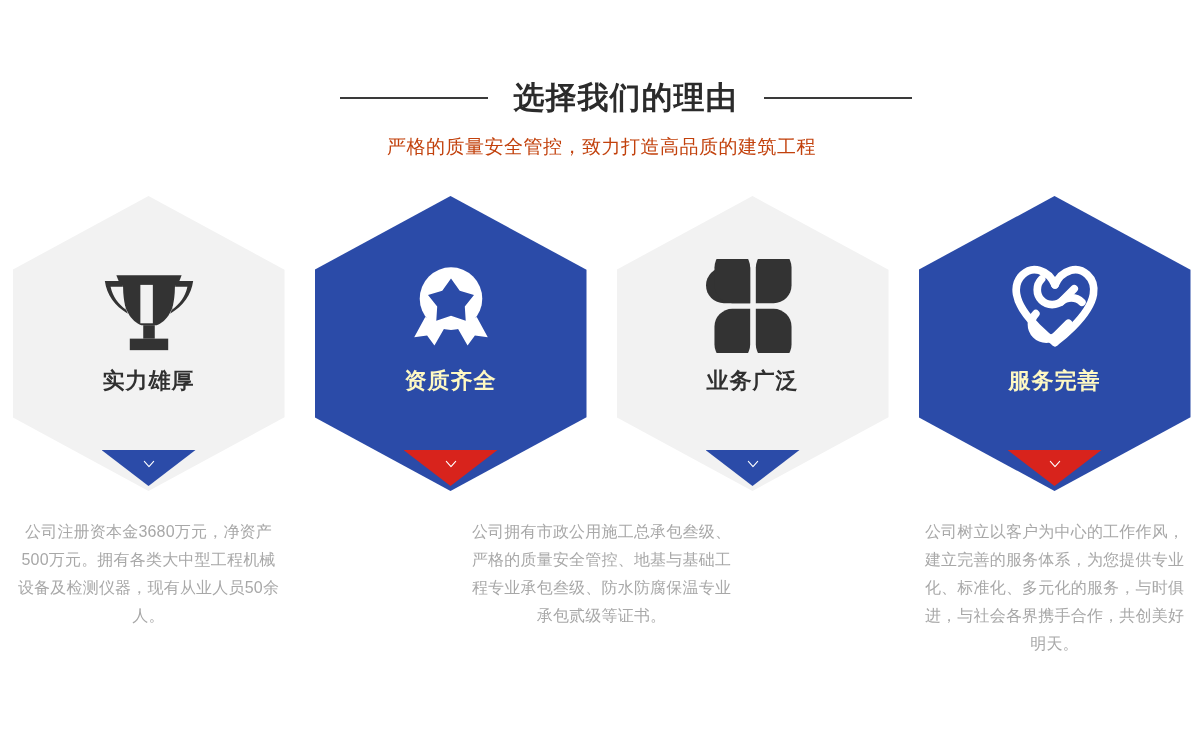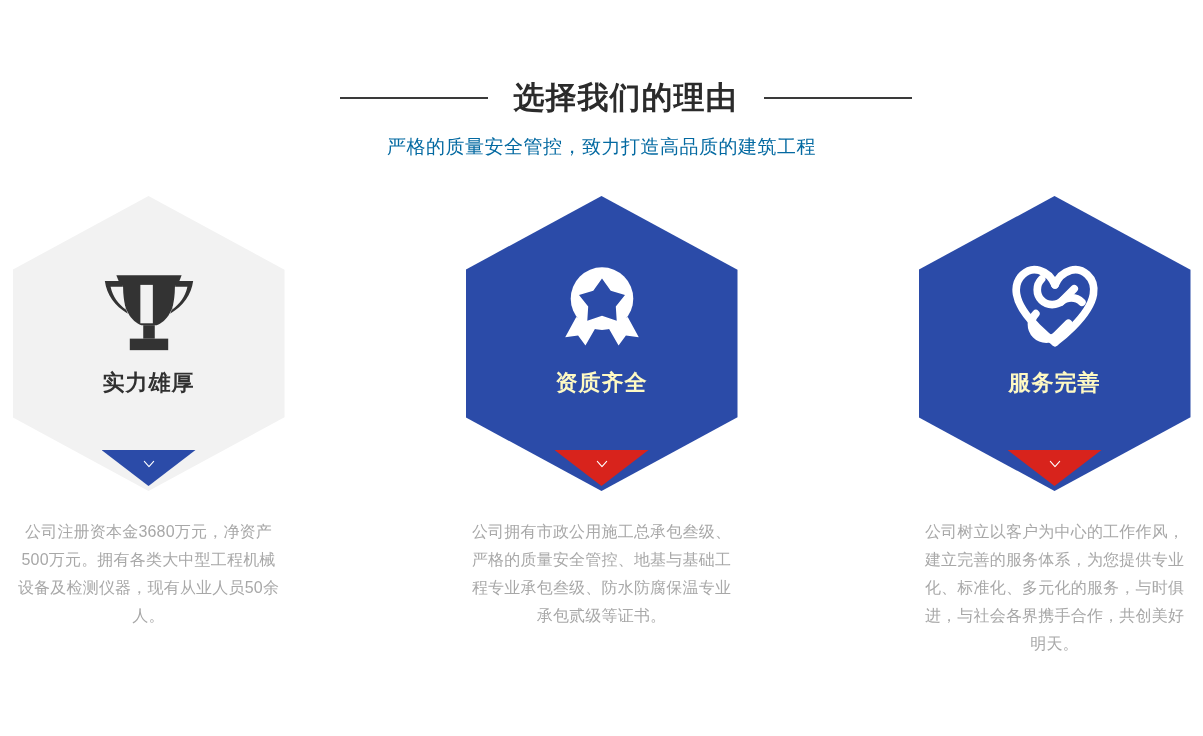--- a/index.html
+++ b/index.html
@@ -47,21 +47,21 @@
     font-weight: bold;
     color: #2b2b2b;
     letter-spacing: 1px;
     line-height: 40px;
     white-space: nowrap;
   }
 
   .section-subtitle {
     margin-top: 16px;
     font-size: 19px;
-    color: #0369a1;
+    color: #c2410c;
     letter-spacing: 0.5px;
     line-height: 26px;
   }
 
   
   .cards {
     position: absolute;
     top: 196px;
     left: 0;
     width: 1203px;
@@ -76,20 +76,21 @@
     display: flex;
     flex-direction: column;
     align-items: center;
   }
 
   
   .hex-wrap {
     position: relative;
     width: 272px;
     height: 295px;
+    font-family: Liberation Mono, monospace;
   }
 
   .hex {
     position: absolute;
     inset: 0;
     clip-path: polygon(50% 0%, 100% 25%, 100% 75%, 50% 100%, 0% 75%, 0% 25%);
     display: flex;
     flex-direction: column;
     align-items: center;
   }
@@ -217,20 +218,43 @@
           <div class="hex-label">资质齐全</div>
         </div>
         <div class="tab red">
           <svg class="chev" viewBox="0 0 24 24" aria-hidden="true">
             <path d="M5 8 L12 16 L19 8" fill="none" stroke="#ffffff" stroke-width="1.6" stroke-linecap="round" stroke-linejoin="round"></path>
           </svg>
         </div>
       </div>
     </div>
 
+    <div class="card">
+      <div class="hex-wrap">
+        <div class="hex light">
+          <div class="hex-icon">
+            <svg viewBox="0 0 100 100" width="94" height="94" aria-hidden="true">
+              <g fill="#333333">
+                <path d="M47 47 H19 A19 19 0 0 1 19 9 H47 Z" transform="translate(0,0)"></path>
+                <path d="M47 47 V9 A19 19 0 0 0 9 9 V28 A19 19 0 0 0 28 47 Z"></path>
+                <path d="M53 47 V9 A19 19 0 0 1 91 9 V28 A19 19 0 0 1 72 47 Z"></path>
+                <path d="M47 53 V91 A19 19 0 0 1 9 91 V72 A19 19 0 0 1 28 53 Z"></path>
+                <path d="M53 53 V91 A19 19 0 0 0 91 91 V72 A19 19 0 0 0 72 53 Z"></path>
+              </g>
+            </svg>
+          </div>
+          <div class="hex-label">业务广泛</div>
+        </div>
+        <div class="tab blue">
+          <svg class="chev" viewBox="0 0 24 24" aria-hidden="true">
+            <path d="M5 8 L12 16 L19 8" fill="none" stroke="#ffffff" stroke-width="1.6" stroke-linecap="round" stroke-linejoin="round"></path>
+          </svg>
+        </div>
+      </div>
+    </div>
 
     <div class="card">
       <div class="hex-wrap">
         <div class="hex blue">
           <div class="hex-icon">
             <svg viewBox="0 0 100 100" width="98" height="98" aria-hidden="true">
               <g fill="none" stroke="#ffffff" stroke-width="8" stroke-linecap="round" stroke-linejoin="round">
                 <path d="M50 88 C50 88 14 62 10 38 C7 20 22 9 34 13 C41 15 47 21 50 28"></path>
                 <path d="M50 88 C50 88 86 62 90 38 C93 20 78 9 66 13 C59 15 53 21 50 28"></path>
                 <path d="M36 22 C30 28 30 38 36 44 C42 50 52 50 58 44 L70 32"></path>

